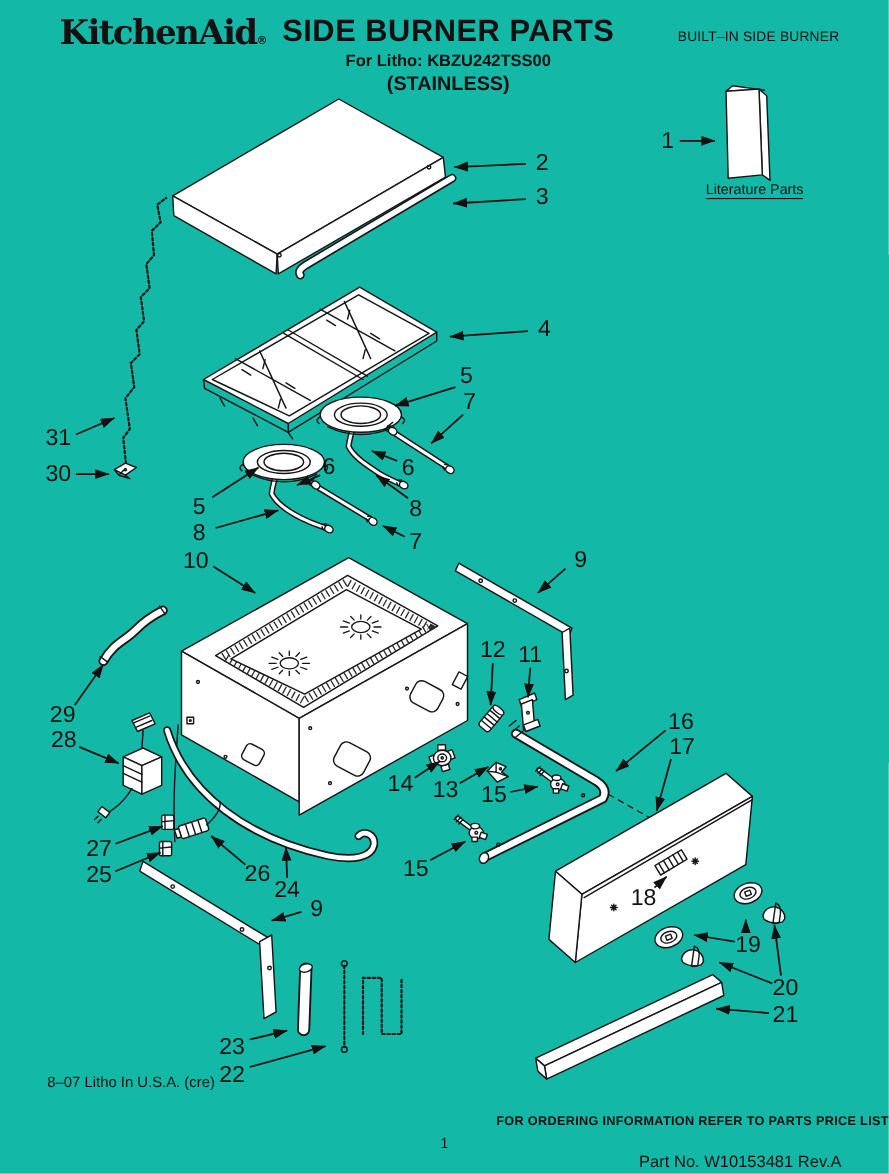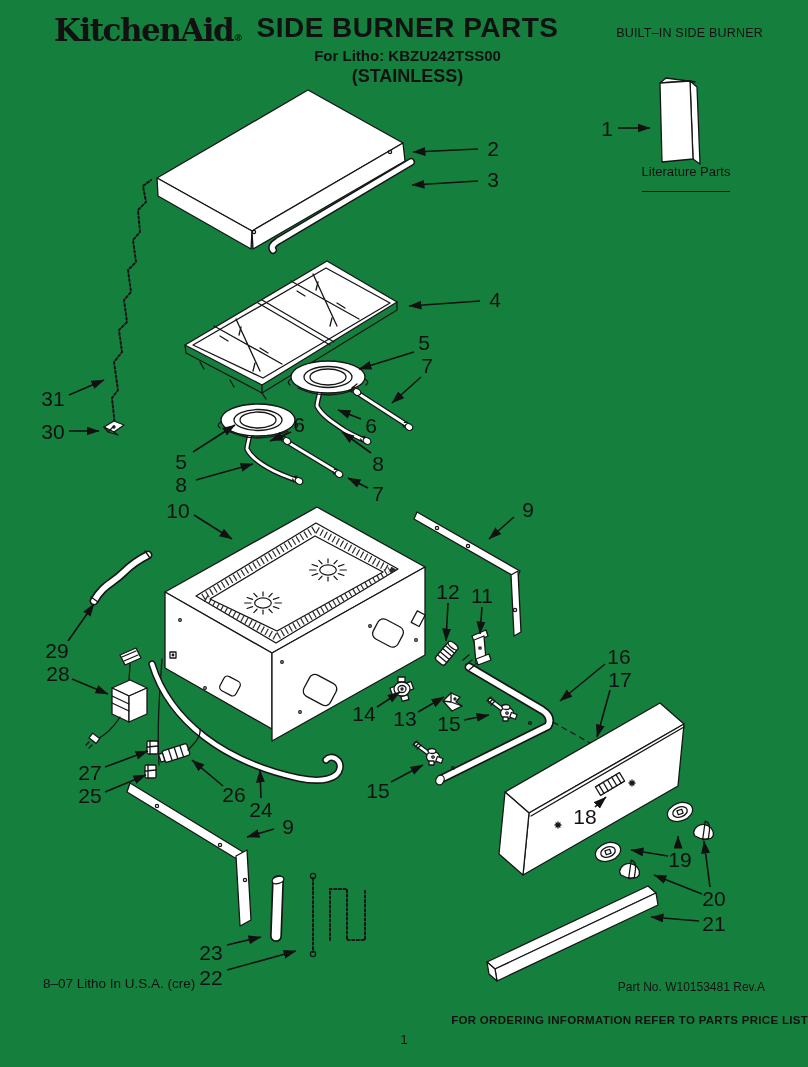--- a/index.html
+++ b/index.html
@@ -1,37 +1,37 @@
 <!DOCTYPE html>
 <html><head>
 <meta charset="utf-8">
 <style>
   html,body{margin:0;padding:0;background:#e8e8e8;}
-  .page{position:relative;width:808px;height:1067px;background:#15803d;margin:0 auto;
+  .page{position:relative;width:808px;height:1067px;background:#14b8a6;margin:0 auto;
         font-family:"Liberation Sans",sans-serif;color:#111;overflow:hidden;}
   .diagram{position:absolute;left:0;top:0;width:808px;height:1067px;}
   
   .brand{position:absolute;left:54px;top:12px;font-family:"DejaVu Serif",serif;
          font-weight:bold;font-size:31px;letter-spacing:-1.5px;white-space:nowrap;}
   .brand .reg{font-size:10px;vertical-align:baseline;letter-spacing:0;}
   .title-block{position:absolute;left:240px;top:12px;width:335px;text-align:center;}
   .title{font-size:28px;font-weight:bold;letter-spacing:0.5px;white-space:nowrap;}
   .model{font-size:15px;font-weight:bold;margin-top:3px;}
   .finish{font-size:18px;font-weight:bold;margin-top:2px;}
   .right-label{position:absolute;right:45px;top:26px;font-size:12.5px;letter-spacing:0.2px;text-align:right;}
   
   .lit-label{position:absolute;left:634px;top:164px;width:104px;text-align:center;
              font-size:13px;}
-  .lit-label span{border-bottom:1.3px solid #111;padding-bottom:12px;}
+  .lit-label span{border-bottom:1.3px solid #111;padding-bottom:1px;}
   
   .order-note{position:absolute;left:0;top:1014px;width:808px;text-align:right;
               font-size:11.5px;font-weight:bold;letter-spacing:0.3px;}
   .foot-left{position:absolute;left:43px;top:976px;font-size:13.5px;}
   .foot-page{position:absolute;left:0;top:1032px;width:808px;text-align:center;font-size:13.5px;}
-  .foot-right{position:absolute;right:43px;top:980px;font-size:12px;}
+  .foot-right{position:absolute;right:43px;top:1048px;font-size:15px;}
   
   .ln{fill:none;stroke:#161616;stroke-width:1.3;stroke-linecap:round;stroke-linejoin:round;}
   .fl{fill:#ffffff;stroke:#161616;stroke-width:1.3;stroke-linejoin:round;}
   .tubeB{fill:none;stroke:#161616;stroke-linecap:round;stroke-linejoin:round;}
   .tubeW{fill:none;stroke:#ffffff;stroke-linecap:round;stroke-linejoin:round;}
   .hatch{fill:none;stroke:#2b2b2b;stroke-width:7;stroke-dasharray:1.2,3.4;}
   .chain{fill:none;stroke:#161616;stroke-width:2;stroke-dasharray:2.2,2.4;stroke-linecap:round;}
   .dash{fill:none;stroke:#161616;stroke-width:1.2;stroke-dasharray:6,4;}
   #callouts text{font-family:"Liberation Sans",sans-serif;font-size:21px;fill:#111;
                  text-anchor:middle;dominant-baseline:central;}

